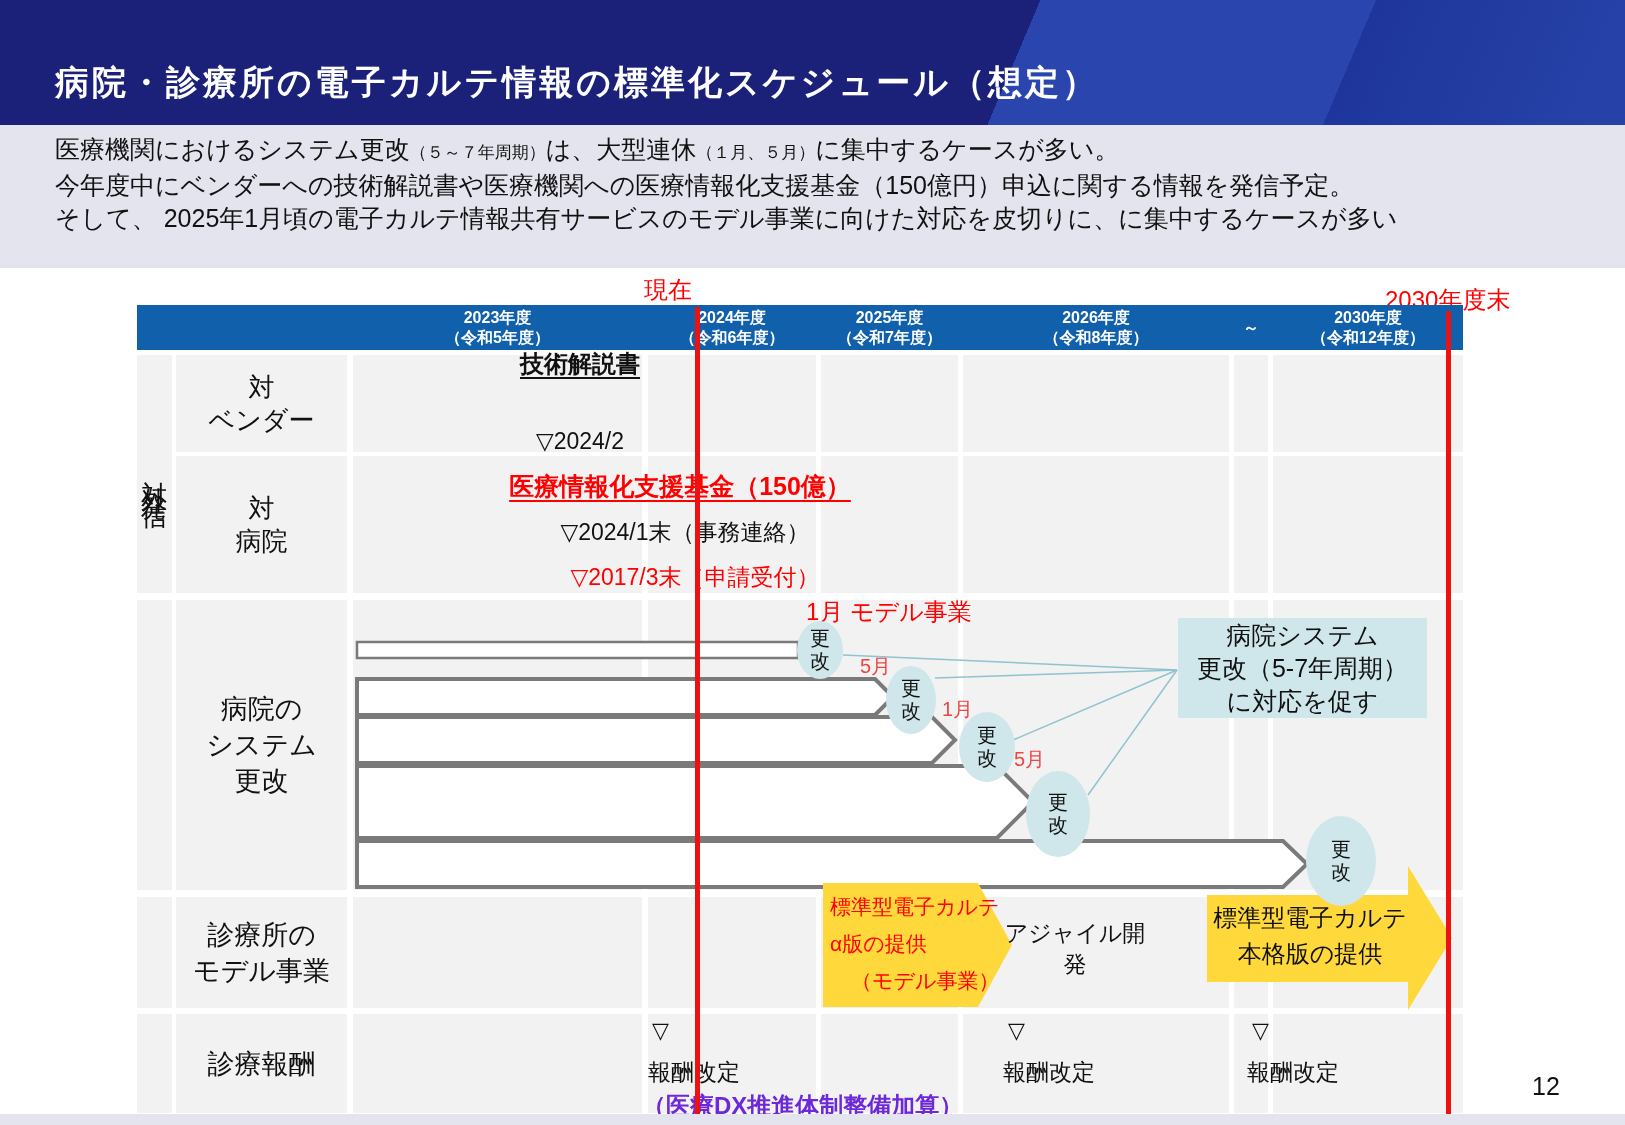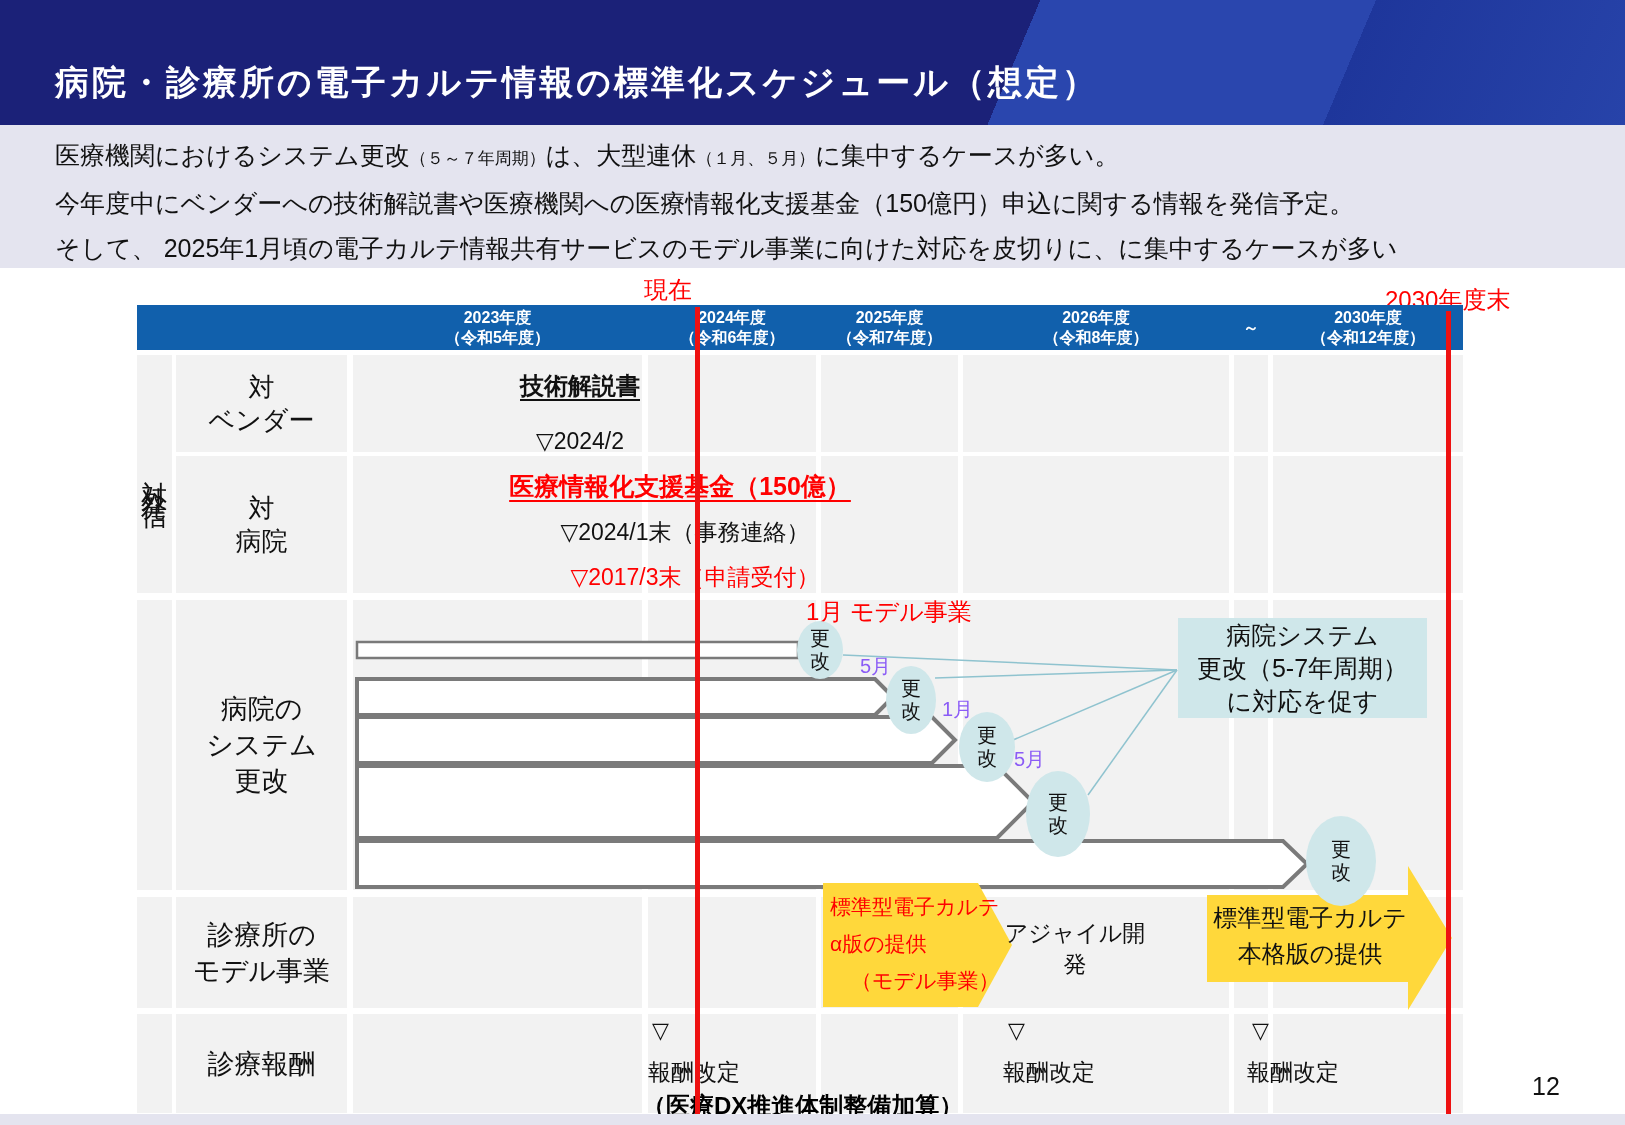--- a/index.html
+++ b/index.html
@@ -3,50 +3,50 @@
 <meta charset="utf-8">
 <style>
   html,body{margin:0;padding:0;background:#fff;}
   body{width:1625px;height:1125px;position:relative;overflow:hidden;
        font-family:"Liberation Sans","DejaVu Sans",sans-serif;color:#111;}
   .abs{position:absolute;}
   .titlebar{left:0;top:0;width:1625px;height:125px;
     background:linear-gradient(113deg,#1b2178 0%,#1b2178 62%,#2a46ae 62%,#2a46ae 82%,#1e369b 82%,#2743a9 100%);}
   .title{left:55px;top:60px;font-size:34px;font-weight:bold;color:#fff;letter-spacing:3px;}
   .introblock{left:0;top:125px;width:1625px;height:143px;background:#e4e4ef;}
-  .intro{left:55px;top:133px;width:1520px;font-size:25px;line-height:45px;color:#111;}
+  .intro{left:55px;top:133px;width:1520px;font-size:25px;line-height:33px;color:#111;}
   .intro .sm{font-size:17px;}
   .marker{color:#f00;font-size:24px;text-align:left;}
   .tablebg{left:137px;top:305px;width:1326px;height:808px;background:#f2f2f2;}
   .hline,.vline{background:#fff;}
   .hdrbg{left:137px;top:305px;width:1326px;height:45px;background:#1160ac;}
   .hcell{top:305px;height:45px;display:flex;align-items:center;justify-content:center;
          color:#fff;font-weight:bold;font-size:16px;line-height:20px;text-align:center;white-space:pre-line;}
   .rowlabel{display:flex;align-items:center;justify-content:center;text-align:center;
             font-size:27px;line-height:36px;white-space:pre-line;color:#111;}
   .vtext{writing-mode:vertical-rl;text-orientation:upright;font-size:26px;letter-spacing:8px;}
   .ctr{text-align:center;}
   .doc{font-size:24px;font-weight:bold;text-decoration:underline;text-decoration-thickness:2px;text-underline-offset:5px;}
   .fund{font-size:25px;font-weight:bold;color:#f00;text-decoration:underline;text-decoration-thickness:2px;text-underline-offset:5px;}
   .date{font-size:23px;color:#111;}
   .date.red{color:#f00;}
   .overlay{left:0;top:0;width:1625px;height:1125px;pointer-events:none;}
   .bubble{background:#cfe7ea;border-radius:50%;display:flex;align-items:center;justify-content:center;
           font-size:20px;line-height:23px;color:#111;}
   .bubble span{display:block;width:1.1em;margin:0 auto;word-break:break-all;text-align:center;}
-  .month{font-size:20px;color:#8b5cf6;}
+  .month{font-size:20px;color:#ef4444;}
   .modelred{font-size:24px;color:#f00;}
   .callout{background:#cfe7ea;display:flex;align-items:center;justify-content:center;text-align:center;
            font-size:25px;line-height:33px;white-space:pre-line;color:#111;}
   .alphatext{font-size:21px;line-height:37px;color:#f00;white-space:pre-line;}
   .agile{font-size:23px;color:#111;text-align:center;}
   .fulltext{font-size:24px;line-height:36px;color:#111;text-align:center;white-space:pre-line;}
   .fee-tri{font-size:22px;color:#111;}
   .fee-label{font-size:23px;color:#111;}
-  .fee-note{font-size:24px;font-weight:bold;color:#000000;}
+  .fee-note{font-size:24px;font-weight:bold;color:#6d28d9;}
   .redline{background:#ee1111;width:5px;}
   .pageno{font-size:25px;color:#111;}
   .botstrip{left:0;top:1114px;width:1625px;height:11px;background:#e4e4ef;}
 </style>
 </head>
 <body>
 
 <div class="abs titlebar"></div>
 <div class="abs title">病院・診療所の電子カルテ情報の標準化スケジュール（想定）</div>
 
@@ -94,21 +94,21 @@
 ベンダー</div>
 <div class="abs rowlabel" style="left:176px;top:456px;width:171px;height:137px;font-size:26px;line-height:33px;">対
 病院</div>
 <div class="abs rowlabel" style="left:176px;top:600px;width:171px;height:290px;">病院の
 システム
 更改</div>
 <div class="abs rowlabel" style="left:176px;top:897px;width:171px;height:111px;">診療所の
 モデル事業</div>
 <div class="abs rowlabel" style="left:176px;top:1014px;width:171px;height:99px;">診療報酬</div>
 
-<div class="abs ctr doc" style="left:460px;top:370px;width:240px;">技術解説書</div>
+<div class="abs ctr doc" style="left:460px;top:348px;width:240px;">技術解説書</div>
 <div class="abs ctr date" style="left:480px;top:428px;width:200px;">▽2024/2</div>
 
 <div class="abs ctr fund" style="left:430px;top:470px;width:500px;">医療情報化支援基金（150億）</div>
 <div class="abs ctr date" style="left:435px;top:517px;width:500px;">▽2024/1末（事務連絡）</div>
 <div class="abs ctr date red" style="left:445px;top:562px;width:500px;">▽2017/3末（申請受付）</div>
 
 <svg class="abs overlay" viewBox="0 0 1625 1125">
   <rect x="357" y="642" width="441" height="16" fill="#ffffff" stroke="#7a7a7a" stroke-width="2.5"></rect>
   <polygon points="357,679 875,679 893,697 875,715 357,715" fill="#ffffff" stroke="#7a7a7a" stroke-width="4"></polygon>
   <polygon points="357,717 932,717 955,740 932,763 357,763" fill="#ffffff" stroke="#7a7a7a" stroke-width="4"></polygon>

